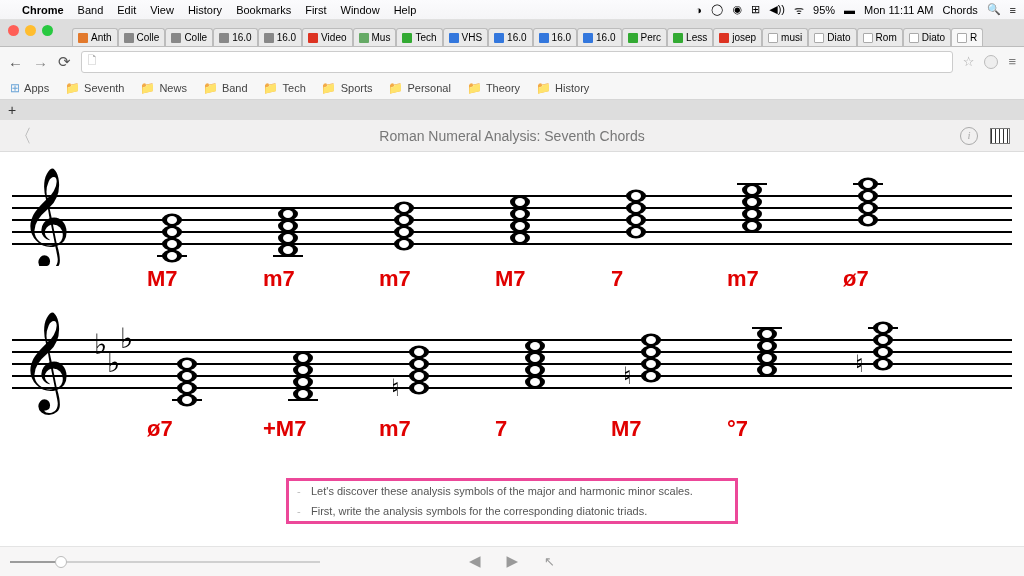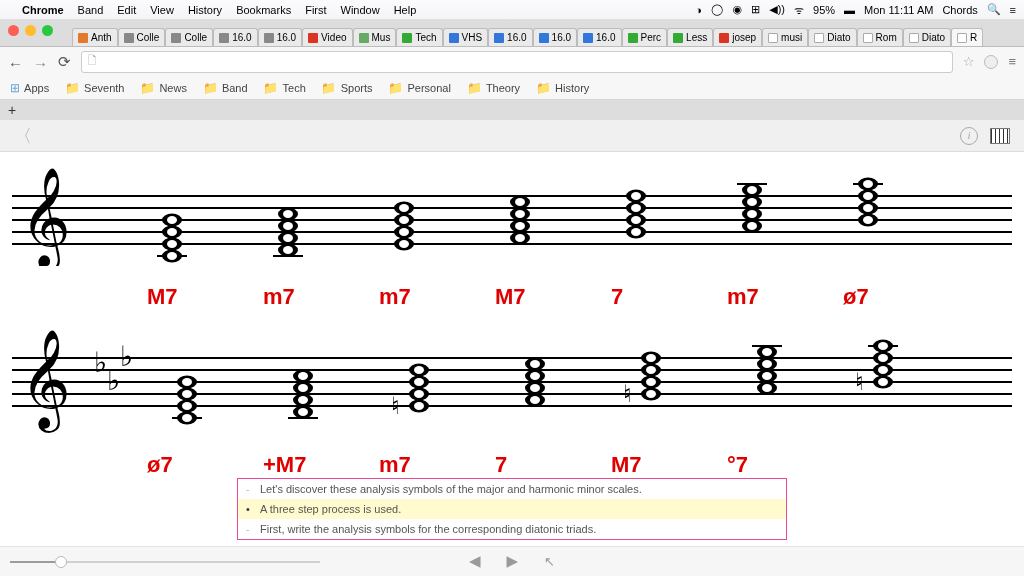--- a/index.html
+++ b/index.html
@@ -41,26 +41,26 @@
   
   .page-bar{height:32px;background:#f1f0f0;border-bottom:1px solid #dcdcdc;display:flex;align-items:center;position:relative;color:#777;font-size:14px}
   .page-bar .back{position:absolute;left:14px;font-size:18px;color:#b0b0b0}
   .page-bar .title{margin:0 auto}
   .page-bar .info{position:absolute;right:46px;width:18px;height:18px;border:1.5px solid #aaa;border-radius:50%;text-align:center;font-size:11px;line-height:15px;color:#aaa;font-style:italic;font-family:Georgia,serif}
   .page-bar .piano{position:absolute;right:14px;width:20px;height:16px;background:#fff;border:1px solid #777;background-image:linear-gradient(90deg,#333 1px,transparent 1px);background-size:4px 100%}
 
   
   .content{height:350px;overflow:hidden;padding:0 12px}
   .staff-wrap{margin-top:14px}
-  .labels{display:flex;padding-left:135px;margin-top:18px}
+  .labels{display:flex;padding-left:135px;}
   .labels span{flex:1;text-align:left;color:#e00000;font:700 22px Helvetica,Arial;max-width:116px}
 
   
   .transcript{position:absolute;top:478px;left:0;right:0;display:flex;justify-content:center}
-  .trans-box{width:550px;background:#fff;border:1px solid #ec4899;font-size:11px;color:#555}
+  .trans-box{width:452px;background:#fff;border:3px solid #ec4899;font-size:11px;color:#555}
   .trans-box div{padding:4px 10px 4px 22px;position:relative}
   .trans-box div:before{content:"-";position:absolute;left:8px;color:#bbb}
   .trans-box .hl{background:#fffbcf}
   .trans-box .hl:before{content:"•";color:#333}
 
   
   .controls{position:absolute;bottom:0;left:0;right:0;height:30px;background:#f7f6f6;border-top:1px solid #e4e4e4}
   .prog{position:absolute;left:10px;top:14px;width:310px;height:2px;background:#d0d0d0}
   .prog .done{width:16%;height:100%;background:#9c9c9c}
   .knob{position:absolute;left:55px;top:9px;width:12px;height:12px;background:#fff;border:1px solid #bbb;border-radius:50%}
@@ -241,20 +241,21 @@
           <span class="fld">📁</span>
           <span>History</span>
         </div>
       </div>
   </div>
 <div class="new-tab">+</div>
   </div>
 
 <div class="page-bar">
   <span class="back">〈</span>
+  <span class="title">Roman Numeral Analysis: Seventh Chords</span>
   <span class="info">i</span>
   <span class="piano"></span>
 </div>
 
 <div class="content">
 
   <div class="staff-wrap">
     <svg width="1000" height="100">
 
       <g stroke="#000" stroke-width="2">
@@ -429,21 +430,20 @@
       <span>7</span>
       <span>M7</span>
       <span>°7</span>
     </div>
 
 </div>
 
 <div class="transcript">
   <div class="trans-box" id="trans">
       <div>Let's discover these analysis symbols of the major and harmonic minor scales.</div>
-      <div class="hl">A three step process is used.</div>
       <div>First, write the analysis symbols for the corresponding diatonic triads.</div>
     </div>
 </div>
 
 <div class="controls">
   <div class="prog">
       <div class="done"></div>
     </div>
   <div class="knob"></div>
   <div class="play">

